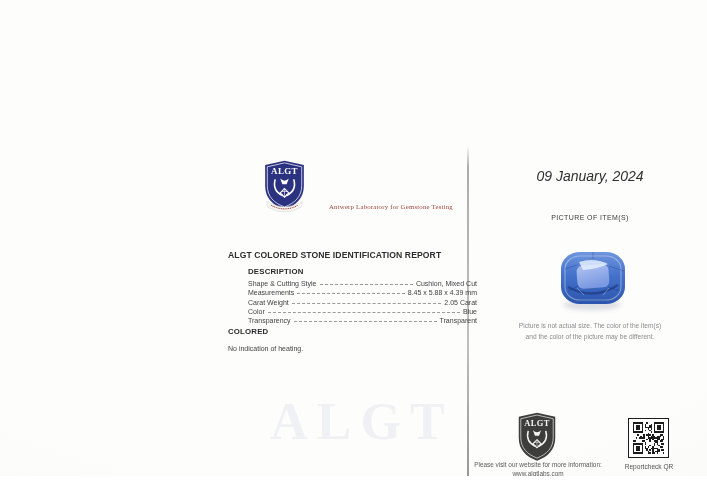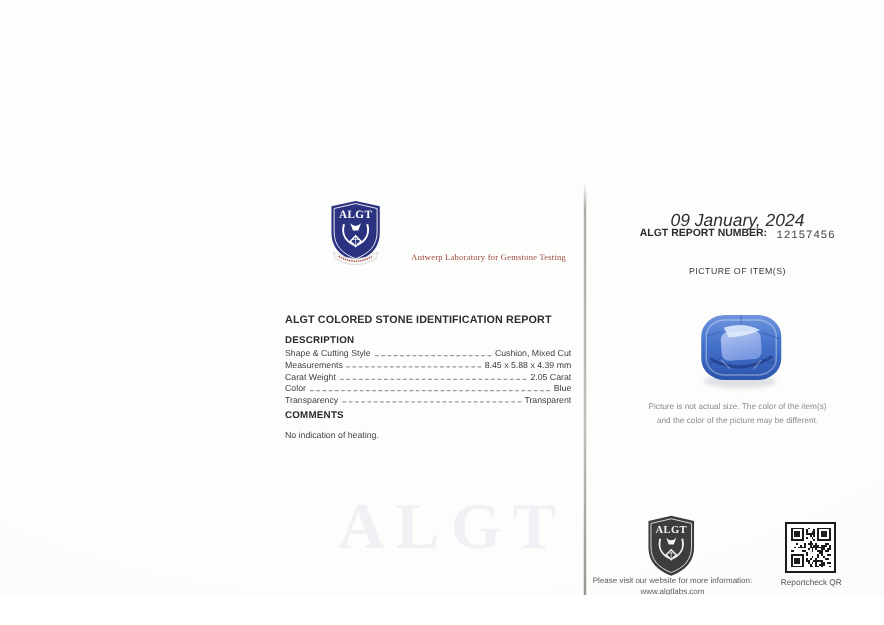--- a/index.html
+++ b/index.html
@@ -27,21 +27,21 @@
   .tagline {
     position:absolute; left:329px; top:203px; width:130px;
     font-family:"Liberation Serif", serif; font-size:6.8px; color:#9c463c; letter-spacing:0.2px;
   }
   .report-title {
     position:absolute; left:228px; top:218px; font-size:8.6px; font-weight:bold;
     color:#2d2d2d; letter-spacing:0.1px;margin-top:32px;
   }
   
   .spec-section { position:absolute; left:228px; width:229px; }
-  .sec-ident { top:234px; } .sec-desc { top:267px; } .sec-comments { top:327px; }
+  .sec-ident { top:234px; } .sec-desc { top:267px;margin-left:20px; } .sec-comments { top:327px; }
   .sec-h { font-size:7.8px; font-weight:bold; color:#2b2b2b; letter-spacing:0.2px; line-height:9px; margin-bottom:2px; }
   .row { display:flex; align-items:flex-end; font-size:7px; height:9.2px; color:#424242; }
   .leader { flex:1; border-bottom:1px dashed #9a9a9a; margin:0 3px 2px 3px; }
   .val { white-space:nowrap; }
   .comments-text { margin-top:9px; font-size:7px; color:#424242; }
   .watermark {
     position:absolute; left:262px; top:392px; width:200px; text-align:center;
     font-family:"Liberation Serif", serif; font-weight:bold; font-size:52px; letter-spacing:9px;
     color:rgba(85,105,170,0.08); user-select:none;
   }
@@ -117,31 +117,27 @@
       <span class="val">Blue</span>
     </div>
     <div class="row">
       <span class="lbl">Transparency</span>
       <span class="leader"></span>
       <span class="val">Transparent</span>
     </div>
   </div>
 
   <div class="spec-section sec-comments">
-    <div class="sec-h">COMMENTS</div>
+    <div class="sec-h">COLORED</div>
     <div class="comments-text">No indication of heating.</div>
   </div>
 
   <div class="watermark">ALGT</div>
 
   <div class="r-date">09 January, 2024</div>
-  <div class="r-repline">
-    <span class="lbl">ALGT REPORT NUMBER:</span>
-    <span class="num">12157456</span>
-  </div>
 
   <div class="pic-heading">PICTURE OF ITEM(S)</div>
 
   <div class="gem-wrap">
     <svg class="gem-svg" viewBox="0 0 78 68">
       <defs>
         <linearGradient id="gemGrad" x1="0" y1="0" x2="0" y2="1">
           <stop offset="0" stop-color="#6f95dd"></stop>
           <stop offset="0.45" stop-color="#4472cb"></stop>
           <stop offset="1" stop-color="#2c55ad"></stop>

